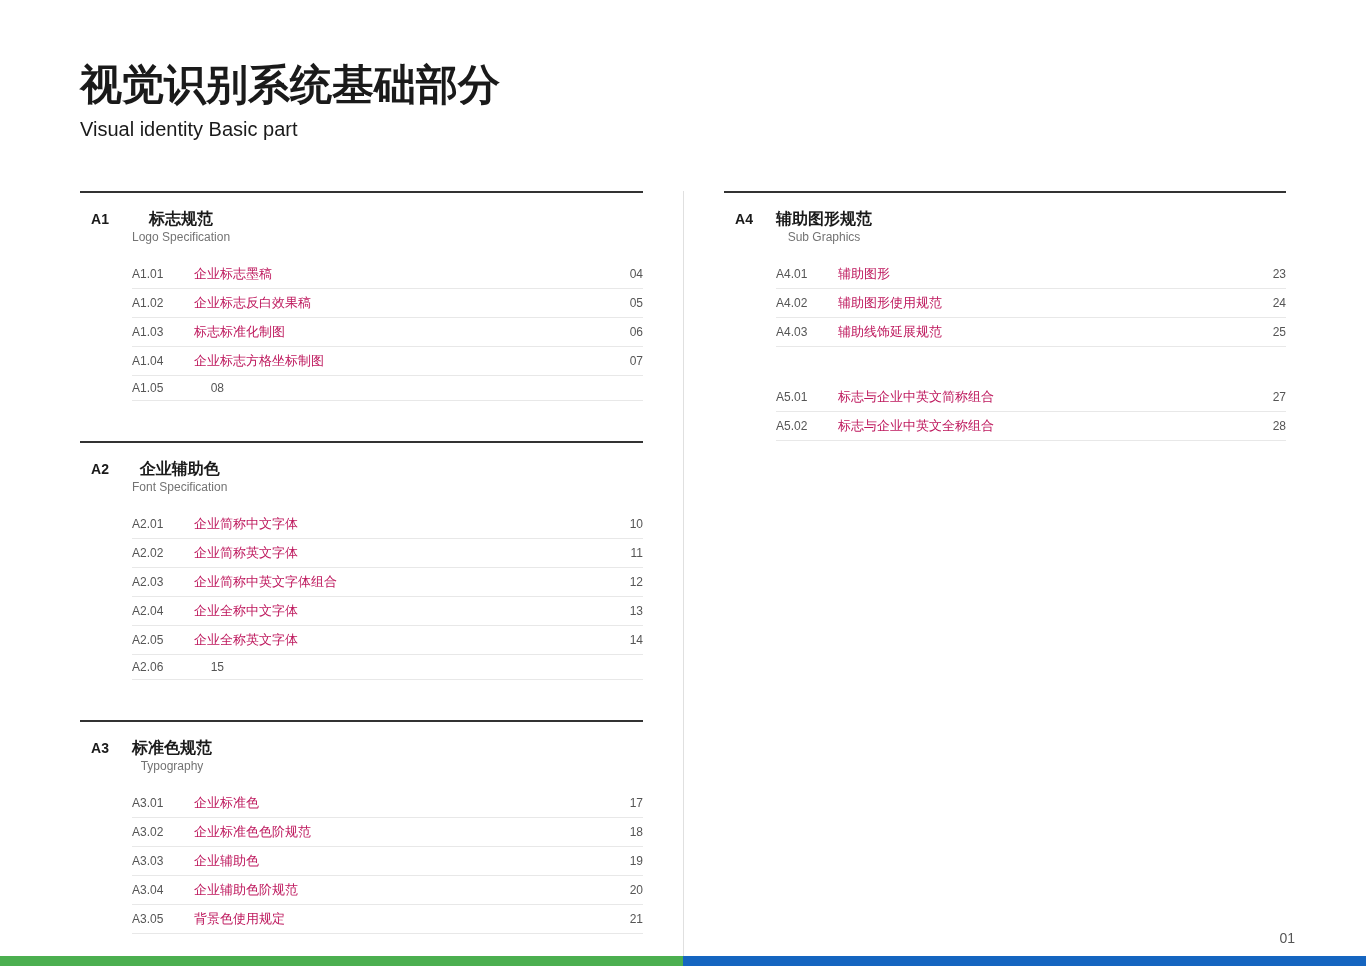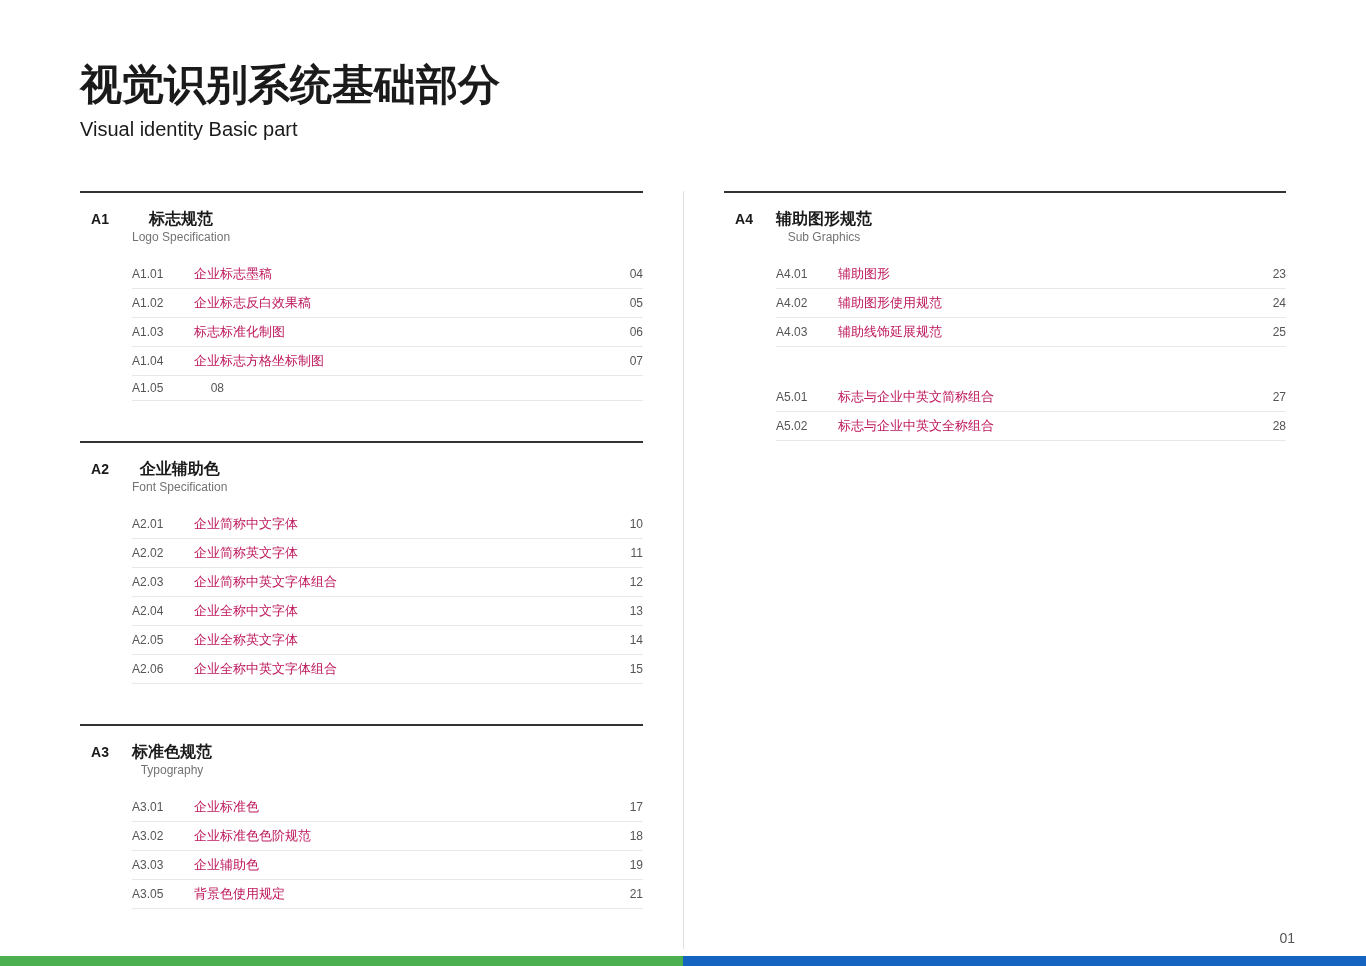--- a/index.html
+++ b/index.html
@@ -233,21 +233,20 @@
               <span class="item-name">企业全称中文字体</span>
               <span class="item-page">13</span>
             </div>
             <div class="item-row">
               <span class="item-code">A2.05</span>
               <span class="item-name">企业全称英文字体</span>
               <span class="item-page">14</span>
             </div>
             <div class="item-row">
               <span class="item-code">A2.06</span>
-              <span class="item-name">企业全称中英文字体组合</span>
               <span class="item-page">15</span>
             </div>
           </div>
         </div>
         <div class="section-block">
           <div class="section-header">
             <span class="section-code">A3</span>
             <div class="section-info">
               <span class="section-name-cn">标准色规范</span>
               <span class="section-name-en">Typography</span>
@@ -261,20 +260,25 @@
             </div>
             <div class="item-row">
               <span class="item-code">A3.02</span>
               <span class="item-name">企业标准色色阶规范</span>
               <span class="item-page">18</span>
             </div>
             <div class="item-row">
               <span class="item-code">A3.03</span>
               <span class="item-name">企业辅助色</span>
               <span class="item-page">19</span>
+            </div>
+            <div class="item-row">
+              <span class="item-code">A3.04</span>
+              <span class="item-name">企业辅助色阶规范</span>
+              <span class="item-page">20</span>
             </div>
             <div class="item-row">
               <span class="item-code">A3.05</span>
               <span class="item-name">背景色使用规定</span>
               <span class="item-page">21</span>
             </div>
           </div>
         </div>
       </div>
 

